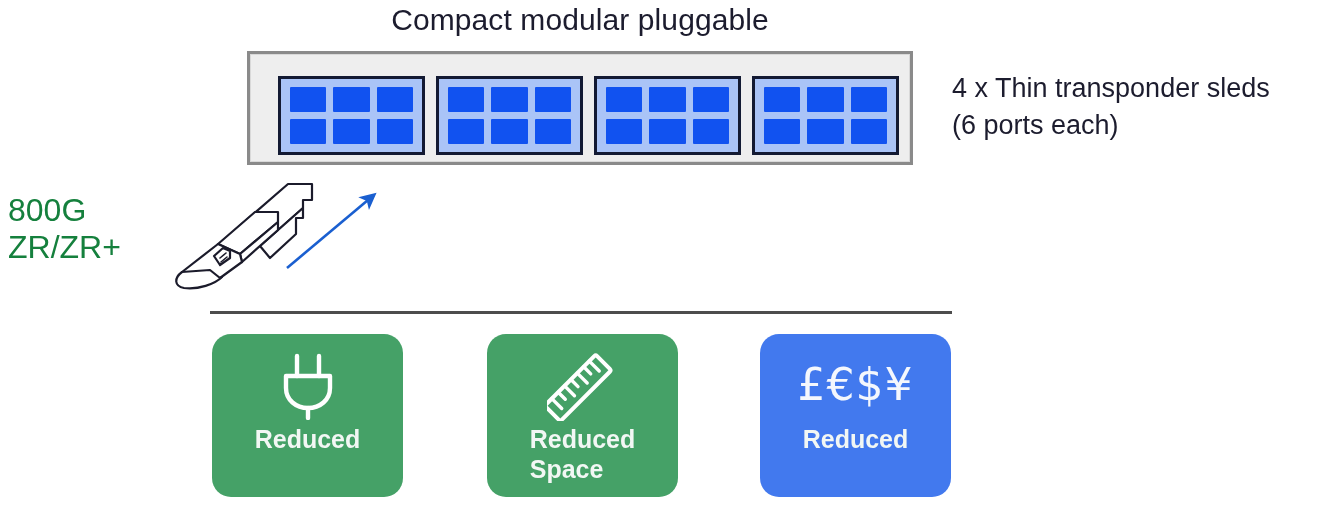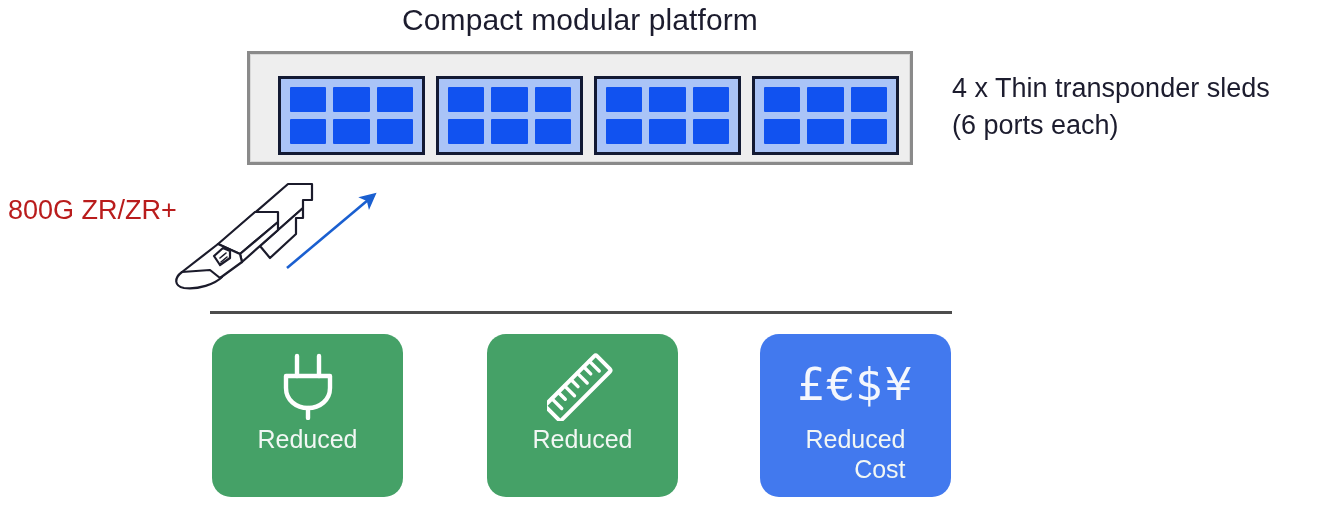--- a/index.html
+++ b/index.html
@@ -85,23 +85,23 @@
     line-height: 37px;
     color: #1c1c2e;
   }
 
   
   #pluggable-annotation {
     position: absolute;
     left: 8px;
     top: 192px;
     width: 200px;
-    font-size: 27px;
+    font-size: 32px;
     line-height: 37px;
-    color: #b91c1c;
+    color: #15803d;
   }
 
   
   #pluggable-graphic {
     position: absolute;
     left: 160px;
     top: 172px;
     width: 225px;
     height: 120px;
   }
@@ -135,38 +135,38 @@
   #card-space { left: 487px; background: #45a167; }
   #card-cost  { left: 760px; background: #4279ee; }
 
   .card-icon {
     height: 78px;
     display: flex;
     align-items: center;
     justify-content: center;
   }
   .card-label {
-    text-align: right;
+    text-align: left;
     font-size: 25px;
     line-height: 30px;
-    font-weight: 400;
+    font-weight: 700;
     color: #f2f7f4;
   }
   .currency-glyphs {
     font-size: 44px;
     line-height: 72px;
     letter-spacing: 1px;
     color: #f4f7fd;
     font-family: "DejaVu Sans", sans-serif;
   }
 </style>
 </head>
 <body>
 
-<div id="platform-title">Compact modular platform</div>
+<div id="platform-title">Compact modular pluggable</div>
 
 <div id="chassis">
   <div id="chassis-inner">
 
     <div class="sled sled-1">
       <div class="port"></div>
       <div class="port"></div>
       <div class="port"></div>
       <div class="port"></div>
       <div class="port"></div>
@@ -275,24 +275,24 @@
         <line x1="23" y1="28" x2="23" y2="42"></line>
         <line x1="32" y1="28" x2="32" y2="38"></line>
         <line x1="41" y1="28" x2="41" y2="42"></line>
         <line x1="50" y1="28" x2="50" y2="38"></line>
         <line x1="58" y1="28" x2="58" y2="42"></line>
       </g>
     </svg>
   </div>
   <div class="card-label">
     <div>Reduced</div>
+    <div>Space</div>
   </div>
 </div>
 
 <div class="benefit-card" id="card-cost">
   <div class="card-icon">
     <span class="currency-glyphs">£€$¥</span>
   </div>
   <div class="card-label">
     <div>Reduced</div>
-    <div>Cost</div>
   </div>
 </div>
 
 </body></html>

